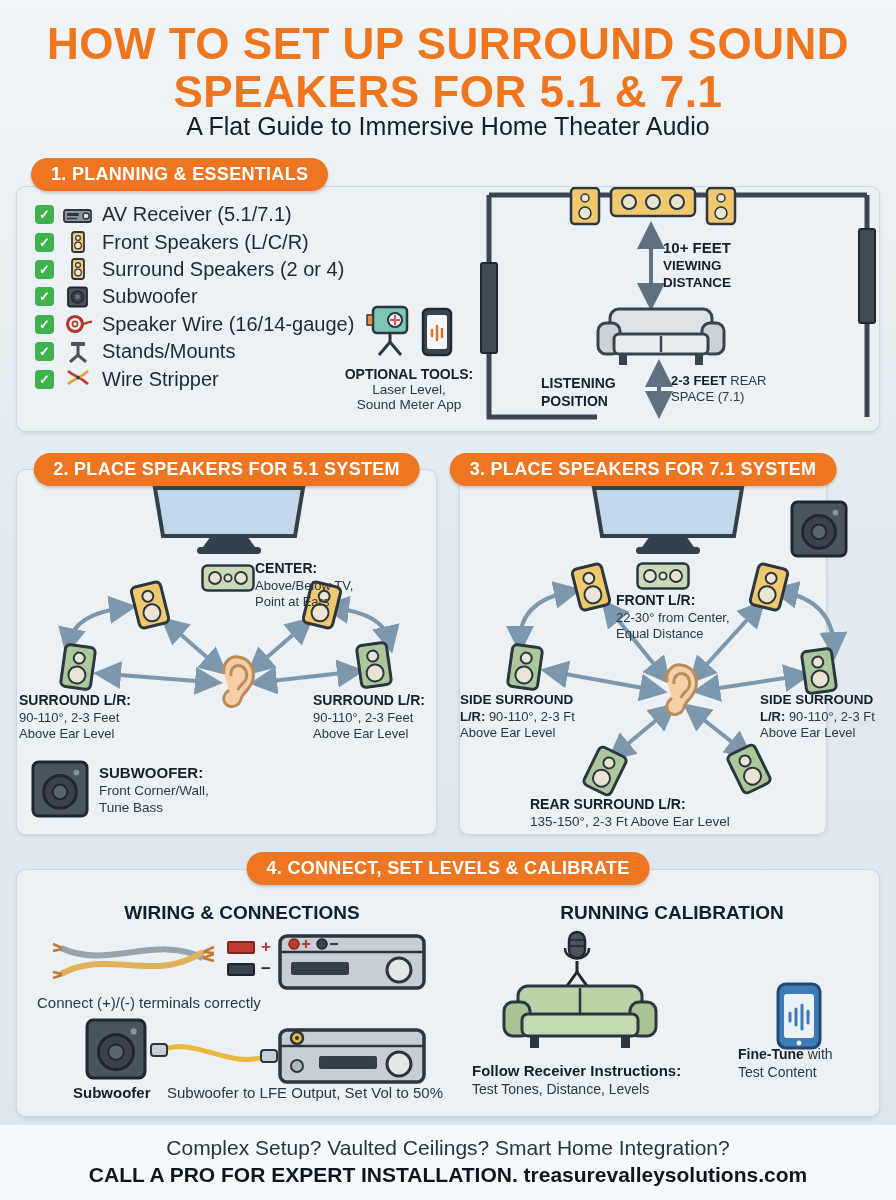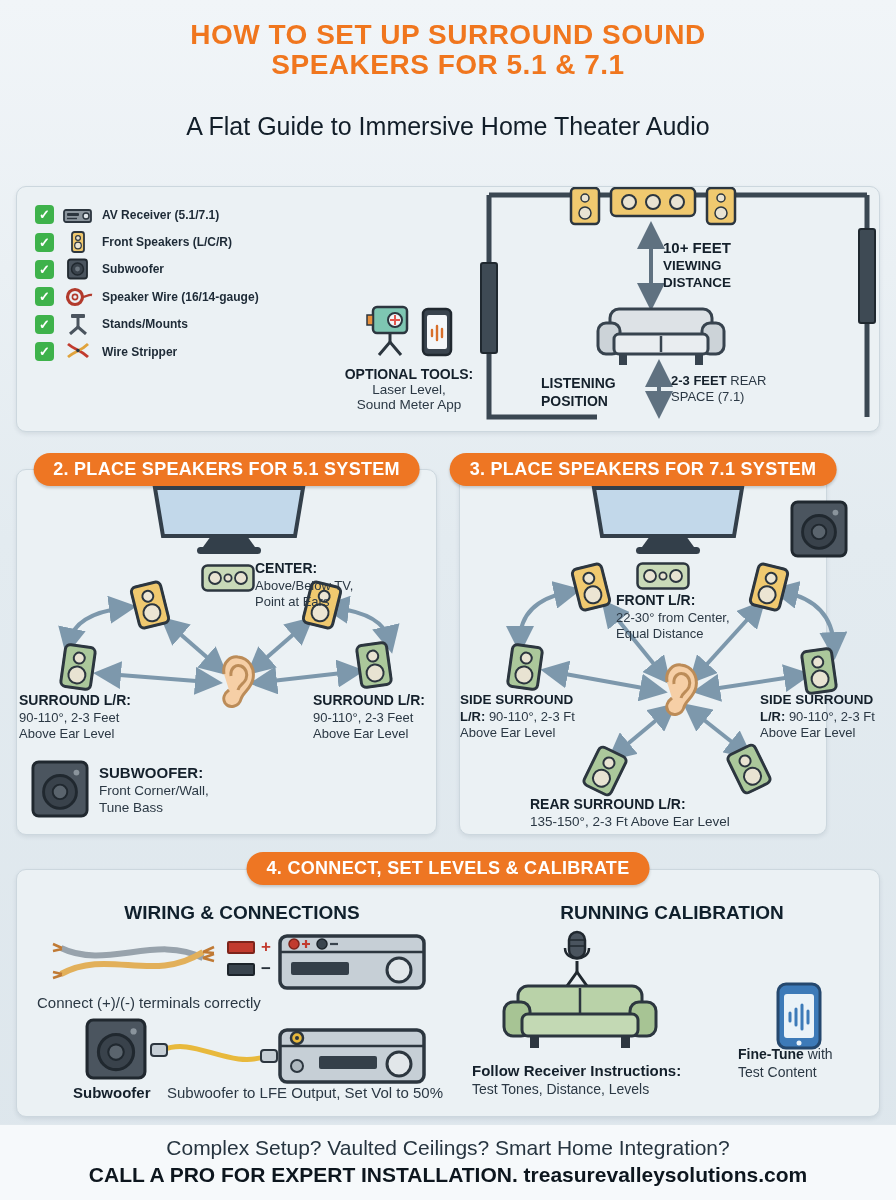--- a/index.html
+++ b/index.html
@@ -7,28 +7,28 @@
 .page{position:relative;width:896px;height:1200px;margin:0 auto;overflow:hidden;
   background:linear-gradient(180deg,#f1f5f8 0%,#e3ebf0 45%,#dde6ec 100%);color:#1c2833}
 .abs{position:absolute}
 .panel{position:absolute;background:#ebf1f4;border:1px solid #ccd7de;border-radius:10px;
   box-shadow:0 2px 4px rgba(40,60,75,.10)}
 .badge{position:absolute;background:#ee7623;color:#fff;font-weight:700;font-size:18px;
   letter-spacing:.3px;padding:6px 20px;border-radius:20px;white-space:nowrap;
   box-shadow:0 2px 3px rgba(0,0,0,.18)}
 .badge.ctr{left:50%;transform:translateX(-50%)}
 .title{position:absolute;left:0;right:0;text-align:center;color:#f0761e;font-weight:800;
-  font-size:28px;line-height:1.08;letter-spacing:.5px}
+  font-size:44px;line-height:1.08;letter-spacing:.5px}
 .subtitle{position:absolute;left:0;right:0;text-align:center;font-size:25px;color:#121e29}
 .chk-row{display:flex;align-items:center;gap:9px;height:27.4px}
 .chk{width:19px;height:19px;background:#3eb24b;border-radius:4px;display:flex;
   align-items:center;justify-content:center;flex:0 0 19px}
 .chk::after{content:"✓";color:#fff;font-size:13px;font-weight:700}
 .ic{width:30px;display:flex;justify-content:center;flex:0 0 30px}
-.chk-label{font-size:12px;font-weight:700;color:#1d2a36;white-space:nowrap}
+.chk-label{font-size:20px;font-weight:400;color:#1d2a36;white-space:nowrap}
 .tb{font-weight:700;color:#14202b}
 .tn{font-weight:500;color:#2b3844}
 .c{text-align:left}
 .lh{line-height:1.25}
 .f15{font-size:15px}.f14{font-size:14px}.f135{font-size:13.5px}.f13{font-size:13px}
 .opt{position:absolute;text-align:center}
 .opt .icons{display:flex;justify-content:center;align-items:flex-end;gap:8px;margin-bottom:5px}
 .heading4{position:absolute;width:100%;text-align:center;font-size:19px;font-weight:700;color:#10202c}
 .footer{position:absolute;left:0;width:896px;background:#f6f9fb;border-top:1px solid #e0e8ed}
 .footer .l1{text-align:center;font-size:21px;color:#273540;margin-top:11px}
@@ -94,20 +94,21 @@
 
 <div class="page">
 
   <div class="title" style="top:20px">
     <div>HOW TO SET UP SURROUND SOUND</div>
     <div>SPEAKERS FOR 5.1 &amp; 7.1</div>
   </div>
   <div class="subtitle" style="top:112px">A Flat Guide to Immersive Home Theater Audio</div>
 
   <section class="panel" style="left:16px;top:186px;width:864px;height:246px">
+    <div class="badge" style="left:14px;top:-29px">1. PLANNING &amp; ESSENTIALS</div>
 
     <div class="abs" style="left:18px;top:14px">
       <div class="chk-row">
         <span class="chk"></span>
         <span class="ic">
             <svg width="30" height="22" viewBox="0 0 30 22">
               <rect x="1" y="6" width="27" height="12" rx="2" fill="#8b959d" stroke="#2c363f" stroke-width="1.8"></rect>
               <circle cx="23" cy="12" r="3" fill="#dfe5e9" stroke="#2c363f" stroke-width="1.4"></circle>
               <rect x="4" y="9" width="12" height="3" rx="1" fill="#2c363f"></rect>
               <line x1="4" y1="14.5" x2="14" y2="14.5" stroke="#2c363f" stroke-width="1.4"></line>
@@ -118,20 +119,31 @@
       <div class="chk-row">
         <span class="chk"></span>
         <span class="ic">
             <svg width="30" height="22" viewBox="0 0 30 22">
               <rect x="9" y="1" width="12" height="20" rx="2.5" fill="#f0c96f" stroke="#2c363f" stroke-width="1.8"></rect>
               <circle cx="15" cy="7" r="2.4" fill="#ece5d3" stroke="#2c363f" stroke-width="1.2"></circle>
               <circle cx="15" cy="14.5" r="3.3" fill="#ece5d3" stroke="#2c363f" stroke-width="1.2"></circle>
             </svg>
           </span>
         <span class="chk-label">Front Speakers (L/C/R)</span>
+      </div>
+      <div class="chk-row">
+        <span class="chk"></span>
+        <span class="ic">
+            <svg width="30" height="22" viewBox="0 0 30 22">
+              <rect x="9" y="1" width="12" height="20" rx="2.5" fill="#f0c96f" stroke="#2c363f" stroke-width="1.8"></rect>
+              <circle cx="15" cy="7" r="2.4" fill="#ece5d3" stroke="#2c363f" stroke-width="1.2"></circle>
+              <circle cx="15" cy="14.5" r="3.3" fill="#ece5d3" stroke="#2c363f" stroke-width="1.2"></circle>
+            </svg>
+          </span>
+        <span class="chk-label">Surround Speakers (2 or 4)</span>
       </div>
       <div class="chk-row">
         <span class="chk"></span>
         <span class="ic">
             <svg width="30" height="22" viewBox="0 0 30 22">
               <rect x="5" y="1.5" width="19" height="19" rx="2.5" fill="#4a545e" stroke="#20282f" stroke-width="1.8"></rect>
               <circle cx="14.5" cy="11" r="6" fill="#39424b" stroke="#20282f" stroke-width="1.5"></circle>
               <circle cx="14.5" cy="11" r="2.4" fill="#6b757e"></circle>
             </svg>
           </span>

